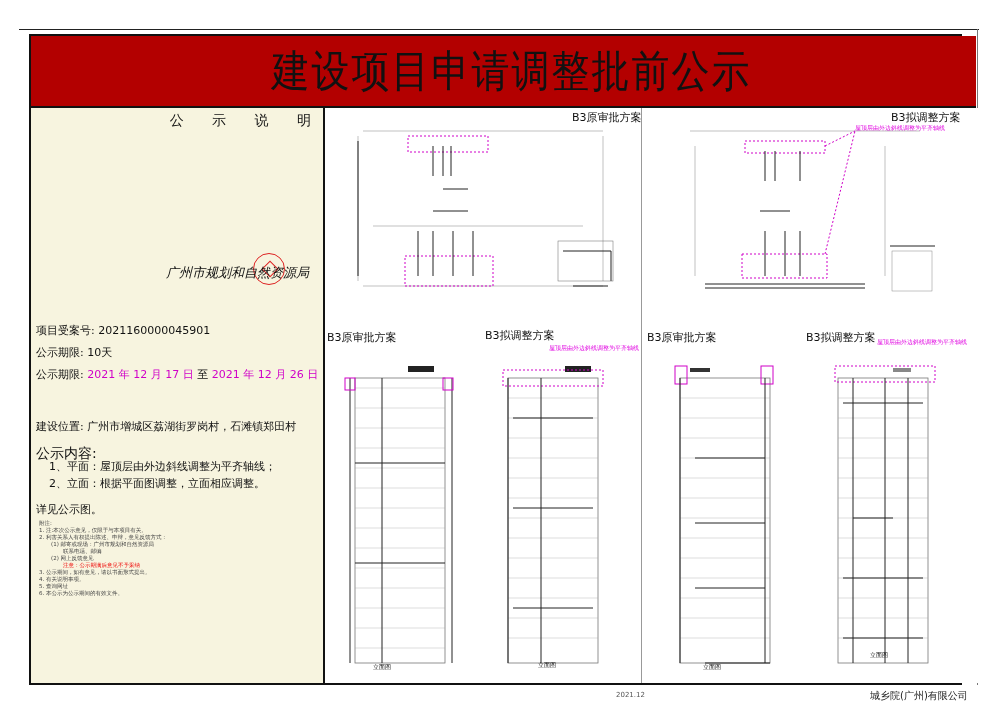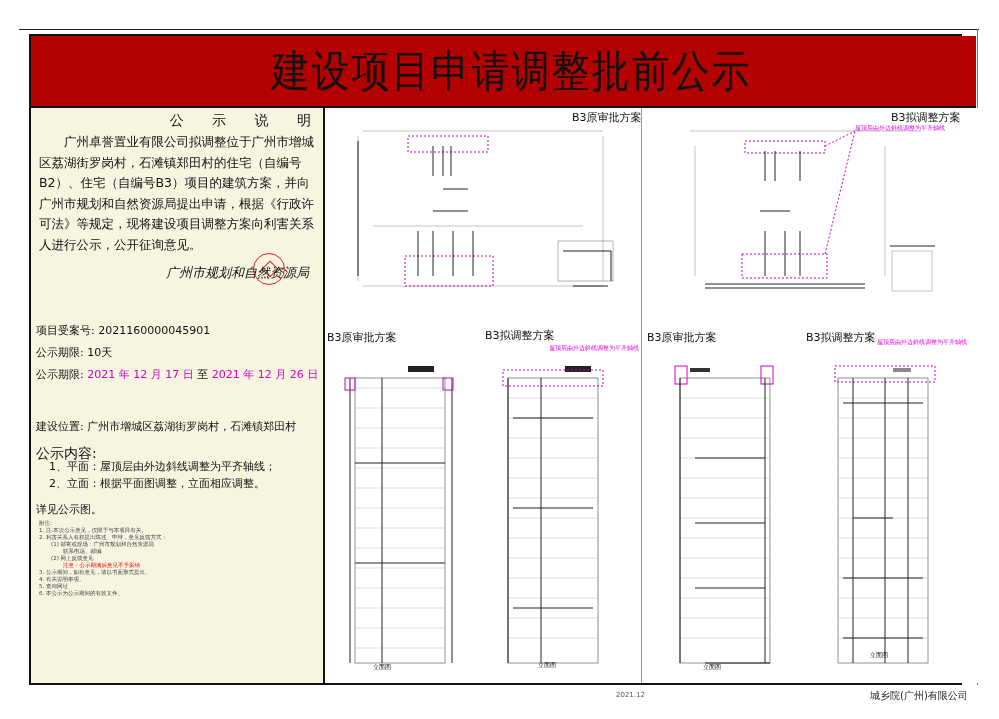--- a/index.html
+++ b/index.html
@@ -35,21 +35,20 @@
 <div class="outer-right"></div>
 
 <div class="sheet">
 
   <div class="banner">
     <h1>建设项目申请调整批前公示</h1>
   </div>
 
   <div class="left">
     <div class="notice-title">公 示 说 明</div>
-    <div class="notice-body">广州卓誉置业有限公司拟调整位于广州市增城区荔湖街罗岗村，石滩镇郑田村的住宅（自编号B2）、住宅（自编号B3）项目的建筑方案，并向广州市规划和自然资源局提出申请，根据《行政许可法》等规定，现将建设项目调整方案向利害关系人进行公示，公开征询意见。</div>
     <div class="seal"></div>
     <div class="authority">广州市规划和自然资源局</div>
 
     <div class="info-row" style="top:215px">
       <span>项目受案号:</span>
       <span>2021160000045901</span>
     </div>
     <div class="info-row" style="top:237px">
       <span>公示期限:</span>
       <span>10天</span>

